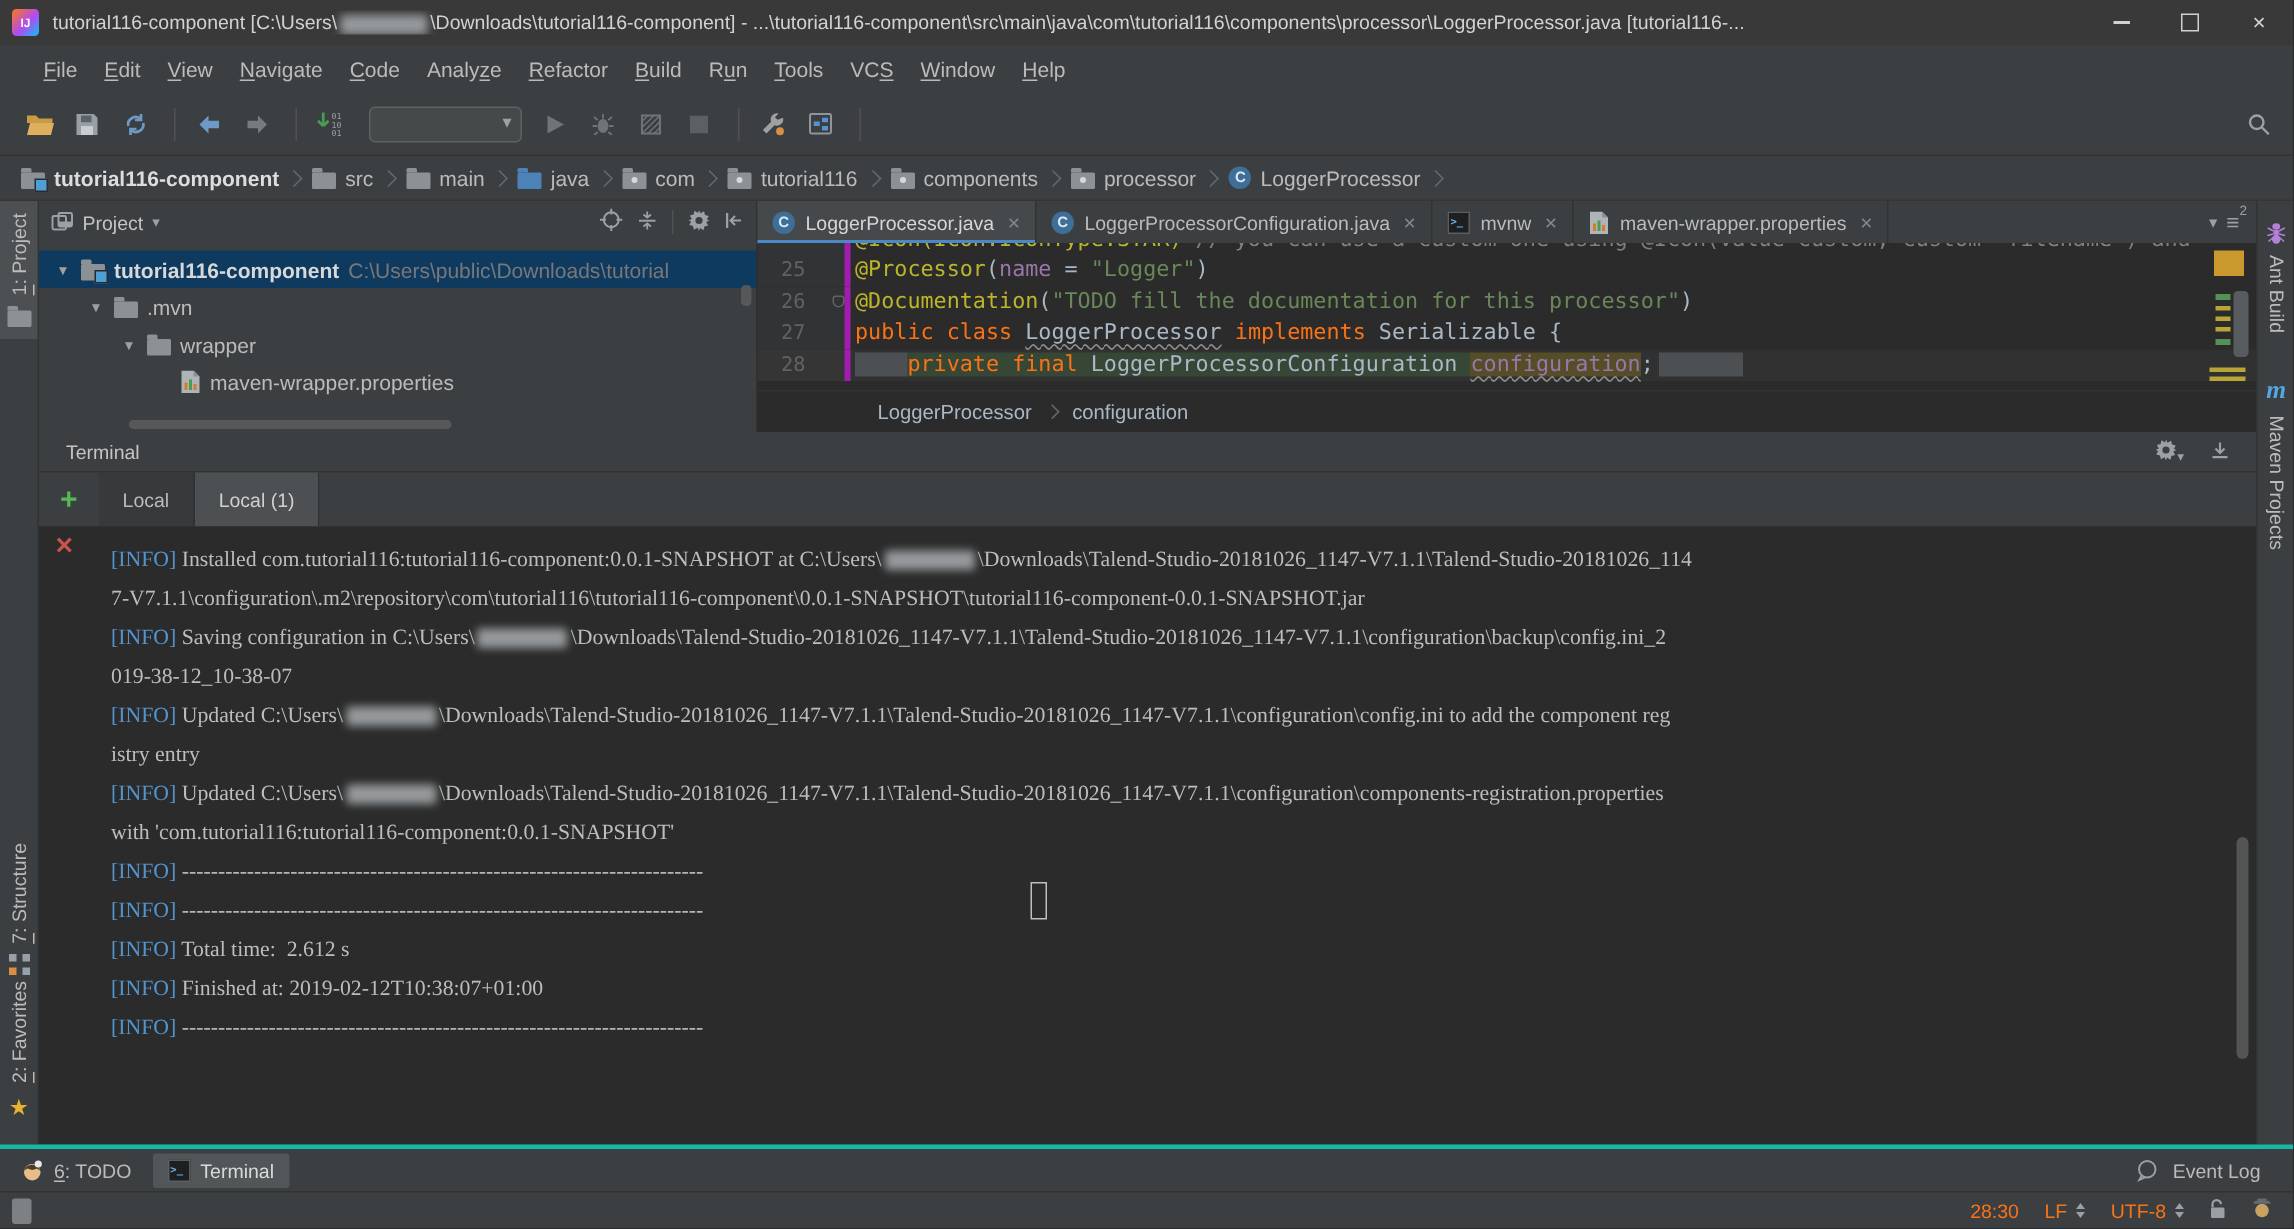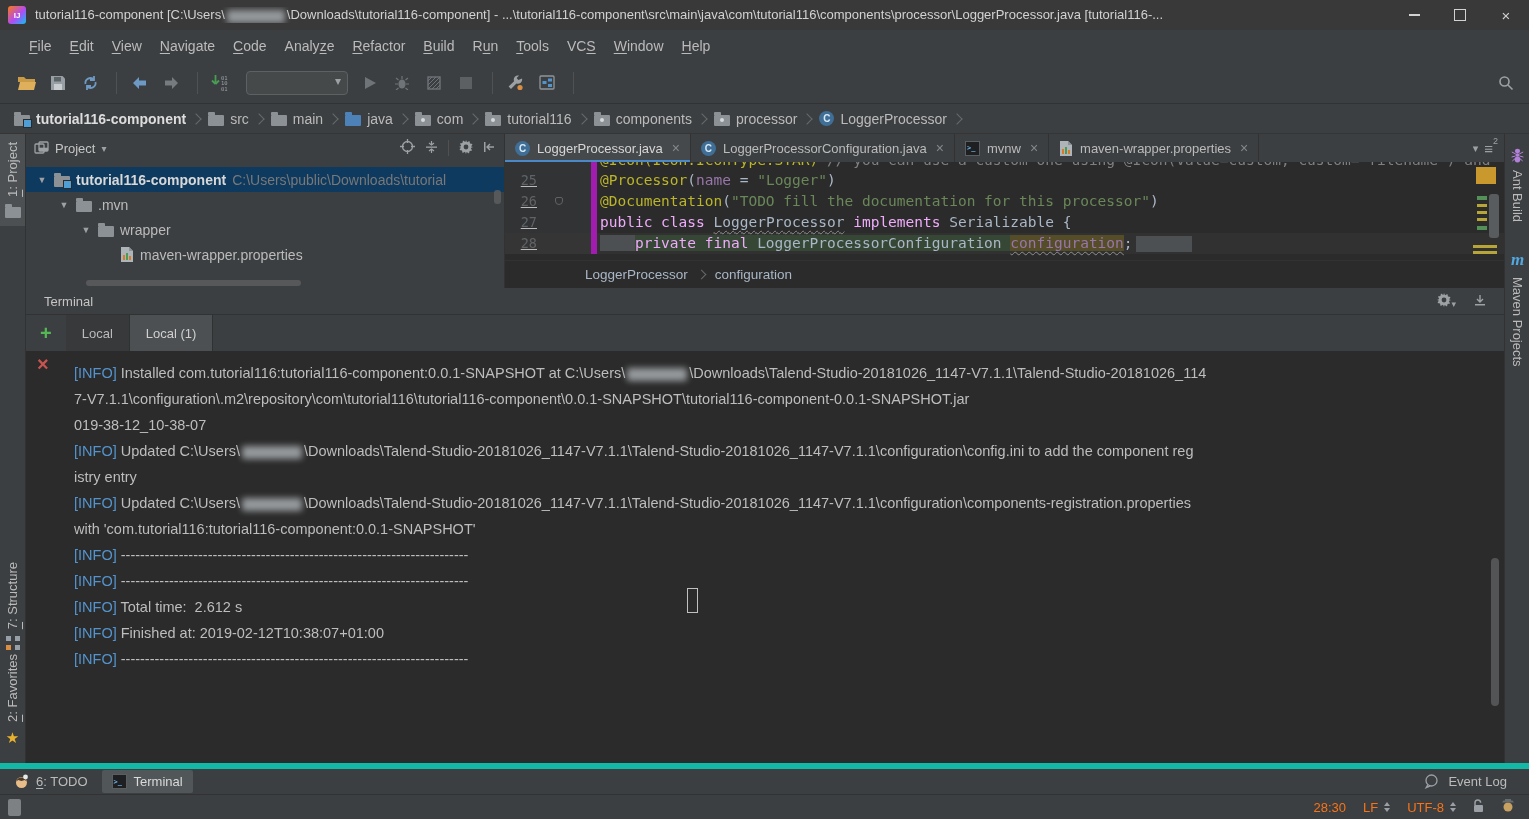--- a/index.html
+++ b/index.html
@@ -77,29 +77,29 @@
   .etab-close{color:#84898c;font-size:14px;margin-left:2px;}
   .tab-extra{position:absolute;right:6px;top:0;height:28px;display:flex;align-items:center;gap:6px;color:#9da1a4;}
   .hamb{font-size:15px;position:relative;}
   .hamb sup{font-size:9px;position:relative;top:-4px;left:0px;}
   .codearea{position:absolute;left:0;top:28px;width:999px;height:98px;background:#2b2b2b;overflow:hidden;
             font-family:"DejaVu Sans Mono",monospace;font-size:14.5px;}
   .clip{height:8px;overflow:hidden;}
   .clip .cline{margin-top:-12px;}
   .cline{height:21px;line-height:21px;display:flex;white-space:pre;}
   .cline.cur{background:#313131;}
-  .gut{width:92px;flex:none;background:#313335;border-right:6px solid #a21caf;box-sizing:border-box;display:flex;text-decoration:underline;}
+  .gut{width:62px;flex:none;background:#313335;border-right:4px solid #a21caf;box-sizing:border-box;display:flex;}
   .cline.cur .gut{background:#353535;}
   .gnum{margin-left:8px;width:24px;text-align:right;color:#606366;font-size:13.5px;}
   .fmark{width:8px;height:8px;margin:6px 0 0 18px;border:1px solid #606366;border-radius:2px 2px 4px 4px;box-sizing:border-box;}
   .ctext{padding-left:3px;color:#a9b7c6;}
   .seg.pl{color:#a9b7c6;}
   .seg.ann{color:#bbb529;}
   .seg.str{color:#6a8759;}
-  .seg.kw{color:#f0abfc;}
+  .seg.kw{color:#f97316;}
   .seg.attr{color:#9876aa;}
   .seg.cmt{color:#808080;}
   .seg.typo{text-decoration:underline wavy #8e8e8e 1px;text-underline-offset:3px;}
   .seg.grn{background:rgba(64,102,60,0.42);}
   .seg.selbox{background:#4c5052;}
   .seg.usage{color:#9876aa;background:#554d28;text-decoration:underline wavy #8e8e8e 1px;text-underline-offset:3px;}
   .seg.tail{display:inline-block;width:56px;height:16px;background:#4c5052;vertical-align:middle;margin-left:3px;}
   .ecrumbs{position:absolute;left:0;top:126px;width:999px;height:28px;background:#2b2b2b;border-top:1px solid #323232;
            display:flex;align-items:center;padding-left:80px;box-sizing:border-box;font-size:13.5px;color:#a9b7c6;gap:10px;}
   .ecrumb-sep{width:6px;height:6px;border-top:1.4px solid #666a6c;border-right:1.4px solid #666a6c;transform:rotate(45deg);}
@@ -108,29 +108,29 @@
   
   .terminal{position:absolute;left:26px;top:288px;width:1478px;height:475px;background:#2b2b2b;}
   .thead{height:27px;background:#3c3f41;display:flex;align-items:center;padding:0 18px;box-sizing:border-box;border-bottom:1px solid #323232;}
   .thead-title{font-size:13px;color:#c5c5c5;}
   .thead-icons{margin-left:auto;display:flex;align-items:center;gap:18px;}
   .ttabs{height:36px;background:#3c3f41;display:flex;align-items:flex-end;padding-left:14px;box-sizing:border-box;}
   .addtab{color:#55b855;font-size:20px;font-weight:bold;align-self:center;margin-right:14px;}
   .ttab{height:36px;display:flex;align-items:center;padding:0 16px;font-size:13px;color:#bbbbbb;background:#37393a;border-right:1px solid #2f3233;}
   .ttab.sel{background:#4c5052;color:#d0d0d0;}
   .tbody{position:absolute;left:0;top:63px;width:1478px;height:412px;background:#2b2b2b;overflow:hidden;
-         font-family:Liberation Sans, sans-serif;font-size:14.5px;padding:9px 0 0 48px;box-sizing:border-box;}
+         font-family:Liberation Serif, serif;font-size:14.5px;padding:9px 0 0 48px;box-sizing:border-box;}
   .tl{line-height:26px;white-space:pre;color:#bdbdbd;}
   .tseg.info{color:#5394ce;}
   .tseg.ok{color:#a8c023;}
   .tclose{position:absolute;left:11px;top:66px;color:#c75450;font-size:20px;font-weight:bold;line-height:20px;}
   .tcursor{position:absolute;left:687px;top:588px;width:11px;height:25px;border:1px solid #c0c0c0;box-sizing:border-box;}
   .tscroll{position:absolute;left:1491px;top:558px;width:8px;height:148px;background:#56595b;border-radius:4px;opacity:.9;}
   
-  .bottombar{position:absolute;left:0;top:763px;width:1529px;height:31px;background:#3c3f41;border-top:6px solid #14b8a6;display:flex;align-items:center;box-sizing:border-box;}
+  .bottombar{position:absolute;left:0;top:763px;width:1529px;height:31px;background:#3c3f41;border-top:3px solid #14b8a6;display:flex;align-items:center;box-sizing:border-box;}
   .twb{display:flex;align-items:center;gap:7px;padding:4px 10px;margin-left:4px;border-radius:2px;font-size:13px;color:#bbbbbb;}
   .twb.active{background:#515658;color:#dadada;}
   .eventlog{margin-left:auto;margin-right:22px;display:flex;align-items:center;gap:8px;font-size:13px;color:#bbbbbb;}
   .statusbar{position:absolute;left:0;top:794px;width:1529px;height:25px;background:#3c3f41;border-top:1px solid #323232;display:flex;align-items:center;box-sizing:border-box;font-size:13px;}
   .sb-grip{width:13px;height:17px;background:#7d8184;border-radius:2px;margin-left:8px;}
   .sb-right{margin-left:auto;display:flex;align-items:center;gap:17px;padding-right:14px;color:#f97316;}
   .sb-item{display:flex;align-items:center;gap:3px;}
   .ud{display:inline-flex;flex-direction:column;gap:2px;margin-left:3px;}
   .ud i{width:0;height:0;border-left:3.5px solid transparent;border-right:3.5px solid transparent;display:block;}
   .ud .up{border-bottom:4px solid #9aa0a6;}
@@ -491,20 +491,21 @@
       </span>
     </div>
     <div class="ttabs" id="ttabs">
         <span class="addtab">+</span>
         <div class="ttab">Local</div>
         <div class="ttab sel">Local (1)</div>
       </div>
     <div class="tbody" id="termlines">
         <div class="tl"><span class="tseg info">[INFO]</span><span class="tseg "> Installed com.tutorial116:tutorial116-component:0.0.1-SNAPSHOT at C:\Users\</span><span class="blurm" style="width: 60px;"></span><span class="tseg ">\Downloads\Talend-Studio-20181026_1147-V7.1.1\Talend-Studio-20181026_114</span></div>
         <div class="tl"><span class="tseg ">7-V7.1.1\configuration\.m2\repository\com\tutorial116\tutorial116-component\0.0.1-SNAPSHOT\tutorial116-component-0.0.1-SNAPSHOT.jar</span></div>
+        <div class="tl"><span class="tseg info">[INFO]</span><span class="tseg "> Saving configuration in C:\Users\</span><span class="blurm" style="width: 60px;"></span><span class="tseg ">\Downloads\Talend-Studio-20181026_1147-V7.1.1\Talend-Studio-20181026_1147-V7.1.1\configuration\backup\config.ini_2</span></div>
         <div class="tl"><span class="tseg ">019-38-12_10-38-07</span></div>
         <div class="tl"><span class="tseg info">[INFO]</span><span class="tseg "> Updated C:\Users\</span><span class="blurm" style="width: 60px;"></span><span class="tseg ">\Downloads\Talend-Studio-20181026_1147-V7.1.1\Talend-Studio-20181026_1147-V7.1.1\configuration\config.ini to add the component reg</span></div>
         <div class="tl"><span class="tseg ">istry entry</span></div>
         <div class="tl"><span class="tseg info">[INFO]</span><span class="tseg "> Updated C:\Users\</span><span class="blurm" style="width: 60px;"></span><span class="tseg ">\Downloads\Talend-Studio-20181026_1147-V7.1.1\Talend-Studio-20181026_1147-V7.1.1\configuration\components-registration.properties</span></div>
         <div class="tl"><span class="tseg ">with 'com.tutorial116:tutorial116-component:0.0.1-SNAPSHOT'</span></div>
         <div class="tl"><span class="tseg info">[INFO]</span><span class="tseg "> ------------------------------------------------------------------------</span></div>
         <div class="tl"><span class="tseg info">[INFO]</span><span class="tseg "> ------------------------------------------------------------------------</span></div>
         <div class="tl"><span class="tseg info">[INFO]</span><span class="tseg "> Total time:  2.612 s</span></div>
         <div class="tl"><span class="tseg info">[INFO]</span><span class="tseg "> Finished at: 2019-02-12T10:38:07+01:00</span></div>
         <div class="tl"><span class="tseg info">[INFO]</span><span class="tseg "> ------------------------------------------------------------------------</span></div>

